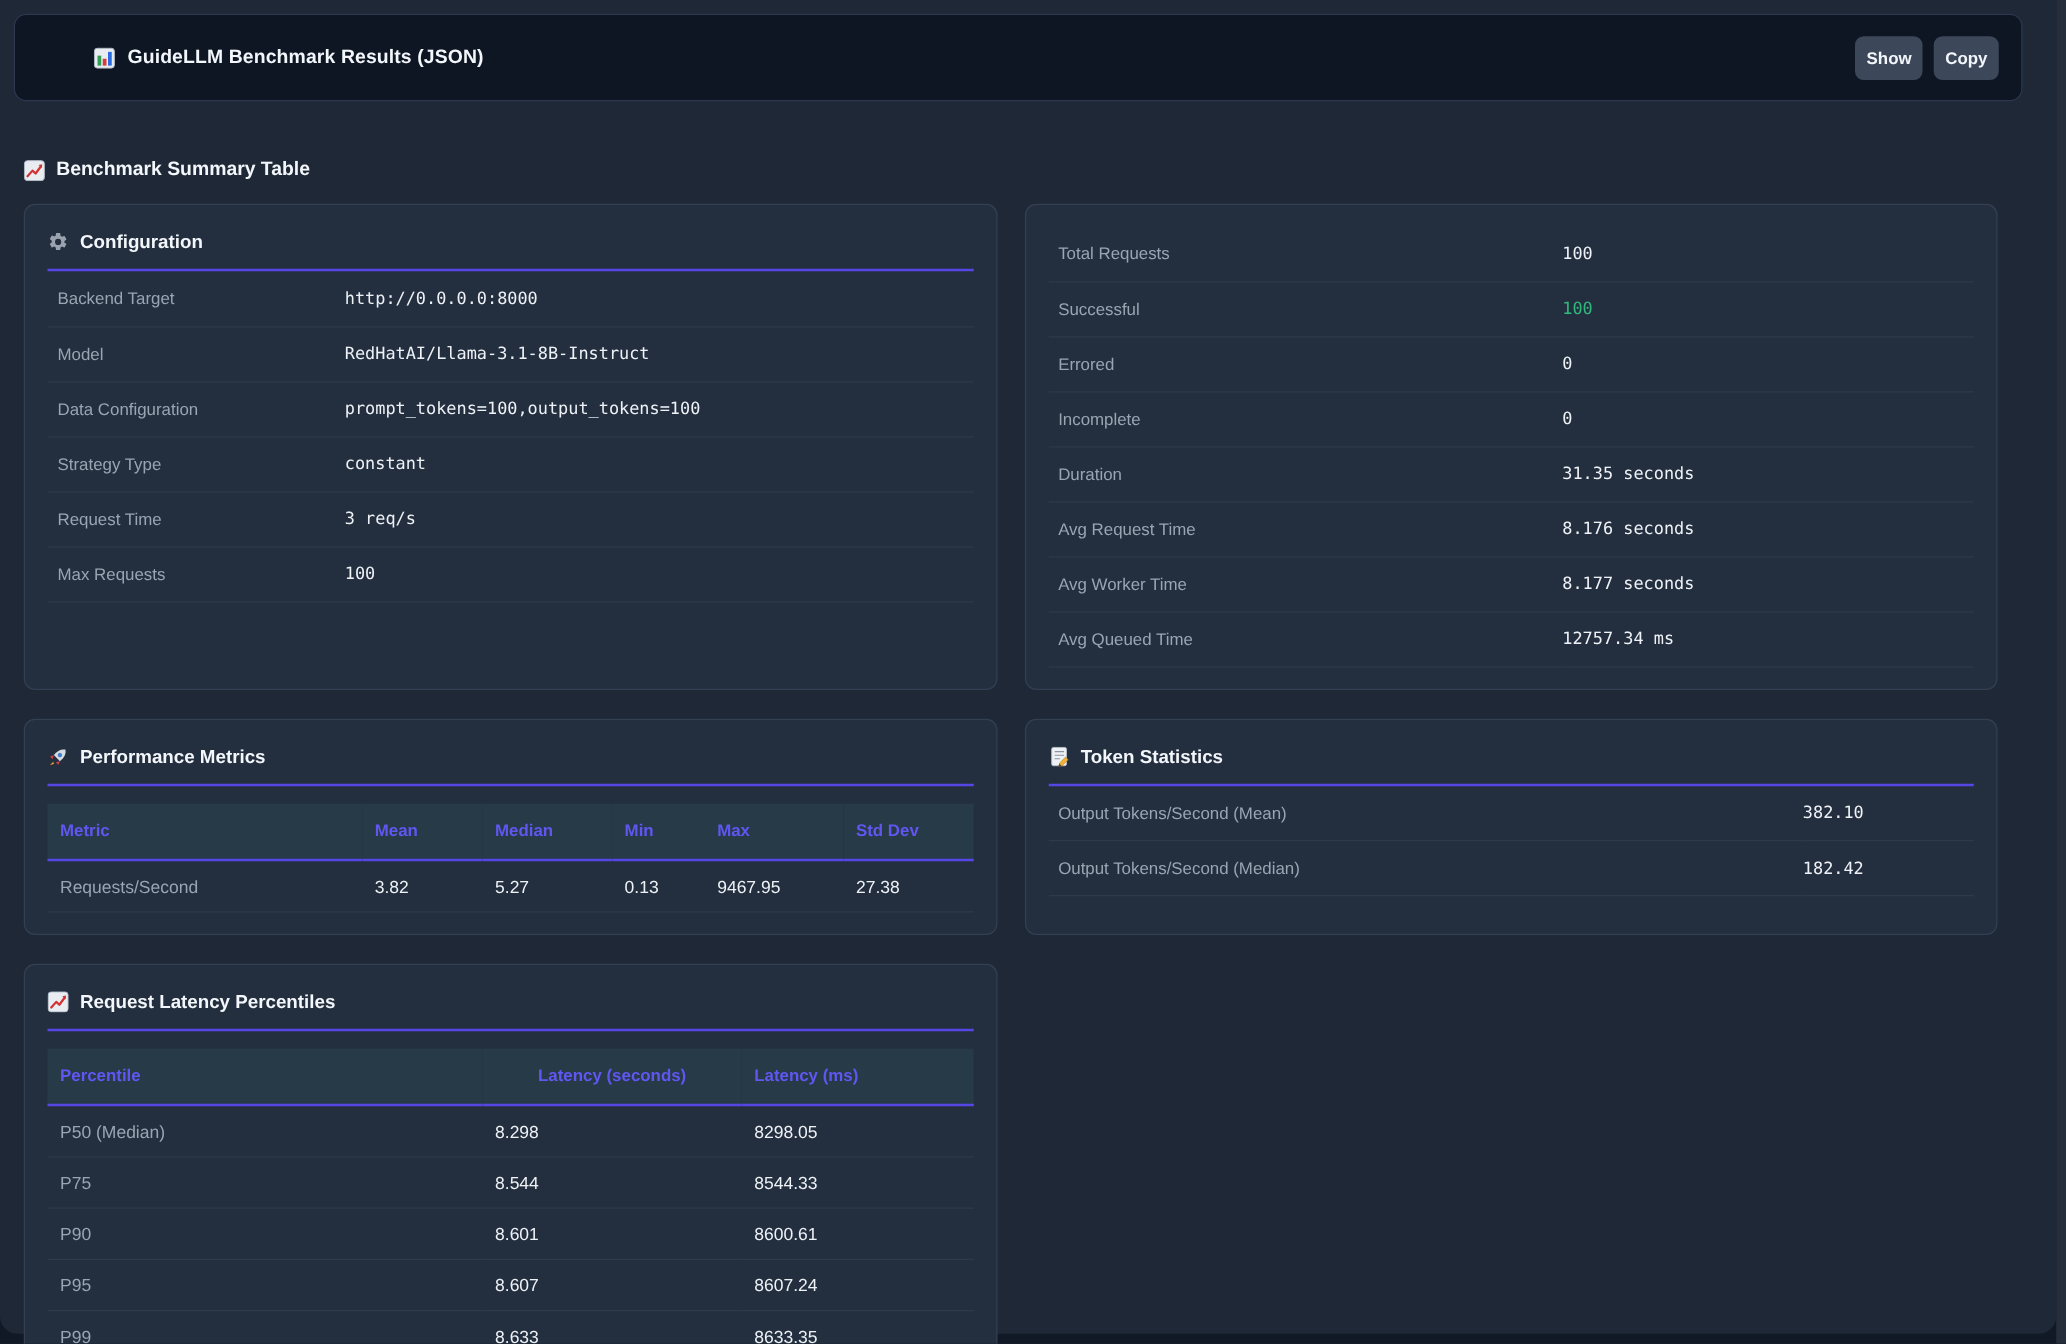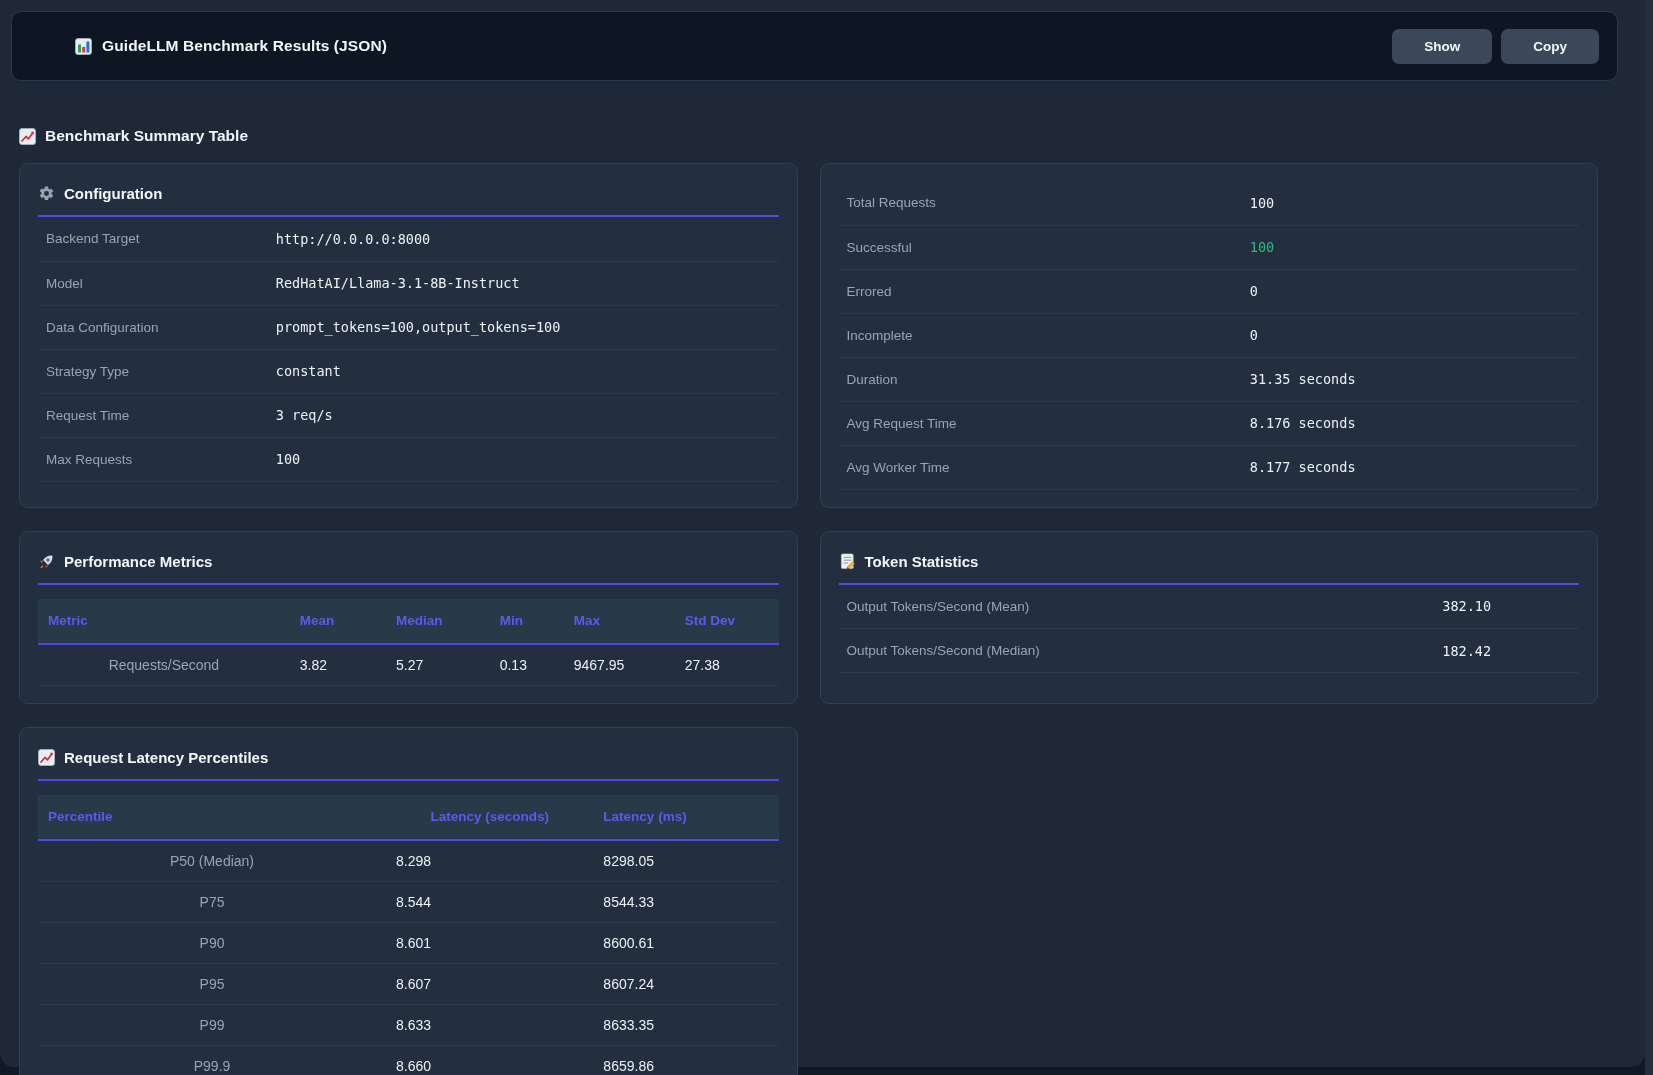--- a/index.html
+++ b/index.html
@@ -34,21 +34,21 @@
     display: flex; align-items: center; gap: 10px;
     font-weight: bold; font-size: 15.5px;
     color: var(--title, #f3f6fa); letter-spacing: .1px; padding-left: 44px;
   }
   .actions { display: flex; gap: 9px; }
   .btn {
     background: var(--button-bg, #3c4859);
     color: var(--title, #f3f6fa);
     font-family: inherit; font-weight: bold; font-size: 13.5px;
     border: none; border-radius: 7px;
-    padding: 10px 32px; cursor: pointer;
+    padding: 10px 9px; cursor: pointer;
   }
   
   main { padding: 46px 47px 0 19px; }
   .section-heading {
     display: flex; align-items: center; gap: 9px;
     font-size: 15.5px; font-weight: bold;
     color: var(--title, #f3f6fa);
     margin-bottom: 18px;
   }
   .grid {
@@ -82,21 +82,21 @@
     font-size: 13.5px; font-weight: bold; text-align: left;
     padding: 12px 10px; line-height: 1.5;
     border-bottom: 2px solid var(--accent, #5646e6);
     vertical-align: middle;
   }
   .data tbody td {
     font-size: 14px; padding: 12px 10px;
     border-bottom: 1px solid var(--row-border, #2e3a4b);
     color: var(--value, #eef1f6);
   }
-  .data tbody td:first-child { color: var(--label, #9aa4b3); text-align: center; }
+  .data tbody td:first-child { color: var(--label, #9aa4b3); }
   
   .t-latency th:nth-child(1) { width: 47%; }
   .t-latency th:nth-child(2) { width: 28%; text-align: center; }
   .t-latency th:nth-child(3) { width: 25%; }
   .t-perf th:nth-child(1) { width: 34%; }
   .t-perf th:nth-child(2) { width: 13%; }
   .t-perf th:nth-child(3) { width: 14%; }
   .t-perf th:nth-child(4) { width: 10%; }
   .t-perf th:nth-child(5) { width: 15%; }
   .t-perf th:nth-child(6) { width: 14%; }
@@ -231,20 +231,24 @@
               <td class="v">31.35 seconds</td>
             </tr>
             <tr>
               <td class="k">Avg Request Time</td>
               <td class="v">8.176 seconds</td>
             </tr>
             <tr>
               <td class="k">Avg Worker Time</td>
               <td class="v">8.177 seconds</td>
             </tr>
+            <tr>
+              <td class="k">Avg Queued Time</td>
+              <td class="v">12757.34 ms</td>
+            </tr>
           </tbody>
         </table>
       </section>
 
       <section class="card">
         <div class="card-head">
           <span class="icon">
             <svg width="17" height="17" viewBox="0 0 24 24">
                 <use href="#i-rocket"></use>
               </svg>

